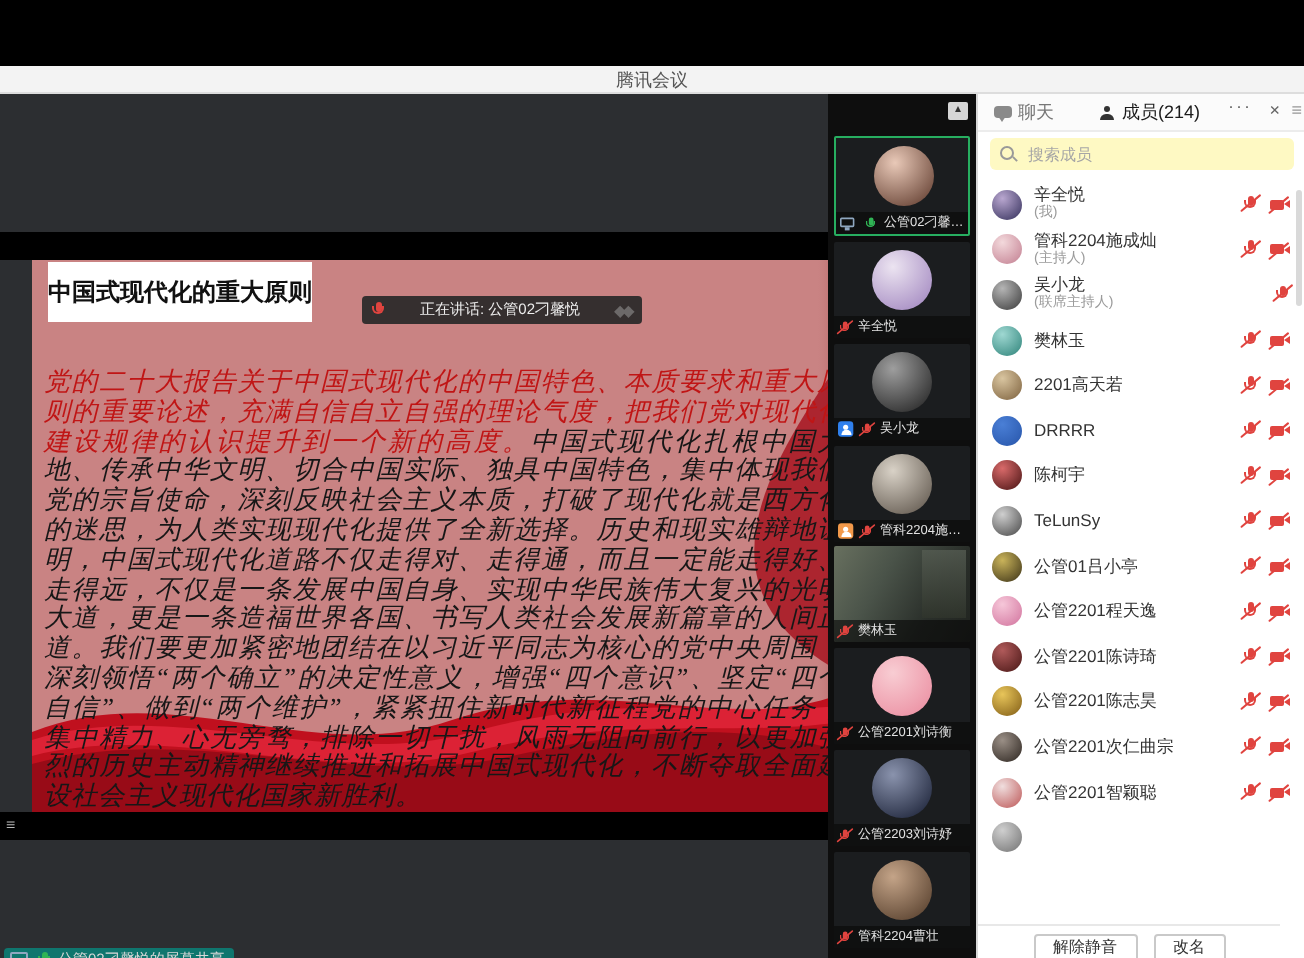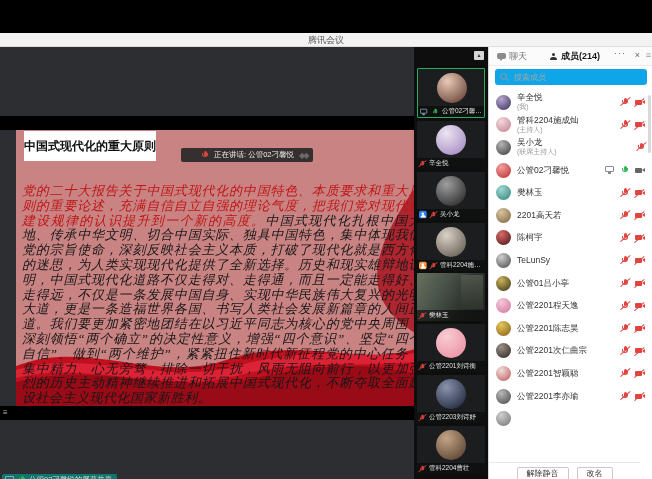--- a/index.html
+++ b/index.html
@@ -16,21 +16,21 @@
   .bar-black{position:absolute;left:0;width:414px;background:#000;}
   #bar-top{top:69px;height:14px;}
   #bar-bottom{top:359px;height:14px;}
   #ppt-menu{position:absolute;left:3px;top:361px;color:#b9b9b9;font-size:8px;line-height:10px;}
   
   #slide{position:absolute;left:16px;top:83px;width:412px;height:276px;background:var(--slide-pink,#c98383);overflow:hidden;}
   #slide svg{position:absolute;left:0;top:0;}
   #slide-title{position:absolute;left:8px;top:1px;width:132px;height:30px;background:#fff;
                display:flex;align-items:center;justify-content:center;font-size:12px;font-weight:bold;color:#111;}
   #toast{position:absolute;left:165px;top:18px;height:14px;background:rgba(40,40,40,.92);border-radius:2px;
-         display:flex;align-items:center;gap:5px;padding:0 6px 0 20px;color:#eee;font-size:7.5px;}
+         display:flex;align-items:center;gap:17px;padding:0 6px 0 4px;color:#eee;font-size:7.5px;}
   #toast .logo{color:#9a9a9a;opacity:.55;font-size:8px;letter-spacing:-2px;}
   #slide-body{position:absolute;left:6px;top:41px;width:400px;font-family:"Liberation Serif","DejaVu Serif",serif;
               font-size:13px;line-height:14.8px;letter-spacing:.5px;text-align:justify;color:#171717;font-style:italic;}
   #slide-body .red{color:var(--panel-red-text,#c01515);}
   
   #share-badge{position:absolute;left:2px;top:427px;height:12px;background:#0f766e;border-radius:2px;
                display:flex;align-items:center;gap:3px;padding:0 5px 0 3px;color:#d8d8d8;font-size:7.5px;}
   
   .mic{position:relative;width:8px;height:10px;display:inline-block;flex:0 0 auto;--c:#ccc;}
   .mic::before{content:"";position:absolute;left:2.5px;top:.5px;width:3px;height:5px;border-radius:1.5px;background:var(--c);}
@@ -70,31 +70,31 @@
           display:flex;align-items:center;gap:2px;padding:0 2px;color:#e2e2e2;font-size:6.5px;}
   .tlabel .txt{white-space:nowrap;overflow:hidden;text-overflow:ellipsis;}
   .tlabel .mic{transform:scale(.8);transform-origin:left center;}
   .tlabel .screen-ic{transform:scale(.8);transform-origin:left center;}
   .tlabel .person-badge{transform:scale(.85);transform-origin:left center;}
   
   #panel{position:absolute;left:488px;top:14px;width:164px;height:438px;background:#fff;border-left:1px solid #d8d8d8;box-sizing:border-box;}
   #phead{position:absolute;left:0;top:0;right:0;height:18px;background:#fbfbfb;border-bottom:1px solid #ececec;}
   .tab{position:absolute;top:3px;display:flex;align-items:center;gap:3px;font-size:9px;}
   #tab-chat{left:8px;color:#777;}
-  #tab-members{left:60px;color:#1a1a1a;font-weight:bold;}
+  #tab-members{left:60px;color:#1a1a1a;font-weight:normal;}
   .chat-ic{position:relative;width:9px;height:8px;}
   .chat-ic::before{content:"";position:absolute;left:0;top:0;width:9px;height:6px;border-radius:2px;background:#8a8a8a;}
   .chat-ic::after{content:"";position:absolute;left:2px;top:5.5px;border-left:2px solid transparent;border-right:2px solid transparent;border-top:3px solid #8a8a8a;}
   .ppl-ic{position:relative;width:9px;height:9px;}
   .ppl-ic::before{content:"";position:absolute;left:2.7px;top:.5px;width:3.6px;height:3.6px;border-radius:50%;background:#333;}
   .ppl-ic::after{content:"";position:absolute;left:.8px;top:4.8px;width:7.4px;height:3.6px;border-radius:4px 4px 0 0;background:#333;}
   #pmore{position:absolute;right:26px;top:1px;color:#666;font-size:9px;letter-spacing:1px;}
   #pclose{position:absolute;right:12px;top:3px;color:#666;font-size:9px;}
   #pmenu{position:absolute;right:1px;top:3px;color:#999;font-size:9px;}
-  #psearch{position:absolute;left:6px;top:22px;width:152px;height:16px;background:#0ea5e9;border-radius:3px;box-sizing:border-box;padding-left:34px;}
+  #psearch{position:absolute;left:6px;top:22px;width:152px;height:16px;background:#fef9c3;border-radius:3px;box-sizing:border-box;padding-left:34px;}
   #psearch .mag{position:absolute;left:5px;top:4px;}
   #psearch input{position:absolute;left:17px;top:1px;width:128px;height:13px;border:none;background:transparent;
                  font-size:8px;color:#333;outline:none;font-family:inherit;}
   #psearch input::placeholder{color:#a6a6a6;}
   #mlist{position:absolute;left:0;right:0;top:44px;bottom:22px;overflow:hidden;}
   .mrow{height:22.6px;display:flex;align-items:center;gap:6px;padding:0 7px;}
   .mav{width:15px;height:15px;border-radius:50%;flex:0 0 auto;}
   .mtxt{display:flex;flex-direction:column;justify-content:center;line-height:9px;min-width:0;}
   .mname{font-size:8.5px;color:#333;white-space:nowrap;overflow:hidden;text-overflow:ellipsis;max-width:92px;}
   .msub{font-size:7px;color:#9b9b9b;}
@@ -304,32 +304,20 @@
     </span>
     <span class="mics">
 
       <span class="mic off">
               <b class="slash"></b>
             </span>
 
     </span>
   </div>
         <div class="mrow">
-    <span class="mav" style="background: radial-gradient(circle at 35% 28%, rgb(242, 161, 161) 0%, rgb(194, 59, 59) 85%);"></span>
-    <span class="mtxt">
-      <span class="mname">公管02刁馨悦</span>
-
-    </span>
-    <span class="mics">
-      <span class="screen-ic" style="--c:#8a8a8a;"></span>
-      <span class="mic on"></span>
-      <span class="cam dark"></span>
-    </span>
-  </div>
-        <div class="mrow">
     <span class="mav" style="background: radial-gradient(circle at 35% 28%, rgb(159, 216, 210) 0%, rgb(62, 143, 134) 85%);"></span>
     <span class="mtxt">
       <span class="mname">樊林玉</span>
 
     </span>
     <span class="mics">
 
       <span class="mic off">
               <b class="slash"></b>
             </span>
@@ -348,20 +336,36 @@
 
       <span class="mic off">
               <b class="slash"></b>
             </span>
       <span class="cam off">
               <b class="slash"></b>
             </span>
     </span>
   </div>
         <div class="mrow">
+    <span class="mav" style="background: radial-gradient(circle at 35% 28%, rgb(74, 127, 214) 0%, rgb(44, 91, 176) 85%);"></span>
+    <span class="mtxt">
+      <span class="mname">DRRRR</span>
+
+    </span>
+    <span class="mics">
+
+      <span class="mic off">
+              <b class="slash"></b>
+            </span>
+      <span class="cam off">
+              <b class="slash"></b>
+            </span>
+    </span>
+  </div>
+        <div class="mrow">
     <span class="mav" style="background: radial-gradient(circle at 35% 28%, rgb(217, 106, 106) 0%, rgb(92, 31, 31) 85%);"></span>
     <span class="mtxt">
       <span class="mname">陈柯宇</span>
 
     </span>
     <span class="mics">
 
       <span class="mic off">
               <b class="slash"></b>
             </span>
@@ -412,20 +416,36 @@
 
       <span class="mic off">
               <b class="slash"></b>
             </span>
       <span class="cam off">
               <b class="slash"></b>
             </span>
     </span>
   </div>
         <div class="mrow">
+    <span class="mav" style="background: radial-gradient(circle at 35% 28%, rgb(176, 90, 90) 0%, rgb(87, 32, 31) 85%);"></span>
+    <span class="mtxt">
+      <span class="mname">公管2201陈诗琦</span>
+
+    </span>
+    <span class="mics">
+
+      <span class="mic off">
+              <b class="slash"></b>
+            </span>
+      <span class="cam off">
+              <b class="slash"></b>
+            </span>
+    </span>
+  </div>
+        <div class="mrow">
     <span class="mav" style="background: radial-gradient(circle at 35% 28%, rgb(232, 197, 90) 0%, rgb(143, 107, 31) 85%);"></span>
     <span class="mtxt">
       <span class="mname">公管2201陈志昊</span>
 
     </span>
     <span class="mics">
 
       <span class="mic off">
               <b class="slash"></b>
             </span>
@@ -447,36 +467,20 @@
             </span>
       <span class="cam off">
               <b class="slash"></b>
             </span>
     </span>
   </div>
         <div class="mrow">
     <span class="mav" style="background: radial-gradient(circle at 35% 28%, rgb(240, 222, 222) 0%, rgb(196, 106, 106) 85%);"></span>
     <span class="mtxt">
       <span class="mname">公管2201智颖聪</span>
-
-    </span>
-    <span class="mics">
-
-      <span class="mic off">
-              <b class="slash"></b>
-            </span>
-      <span class="cam off">
-              <b class="slash"></b>
-            </span>
-    </span>
-  </div>
-        <div class="mrow">
-    <span class="mav" style="background: radial-gradient(circle at 35% 28%, rgb(185, 185, 185) 0%, rgb(86, 86, 86) 85%);"></span>
-    <span class="mtxt">
-      <span class="mname">公管2201李亦瑜</span>
 
     </span>
     <span class="mics">
 
       <span class="mic off">
               <b class="slash"></b>
             </span>
       <span class="cam off">
               <b class="slash"></b>
             </span>

